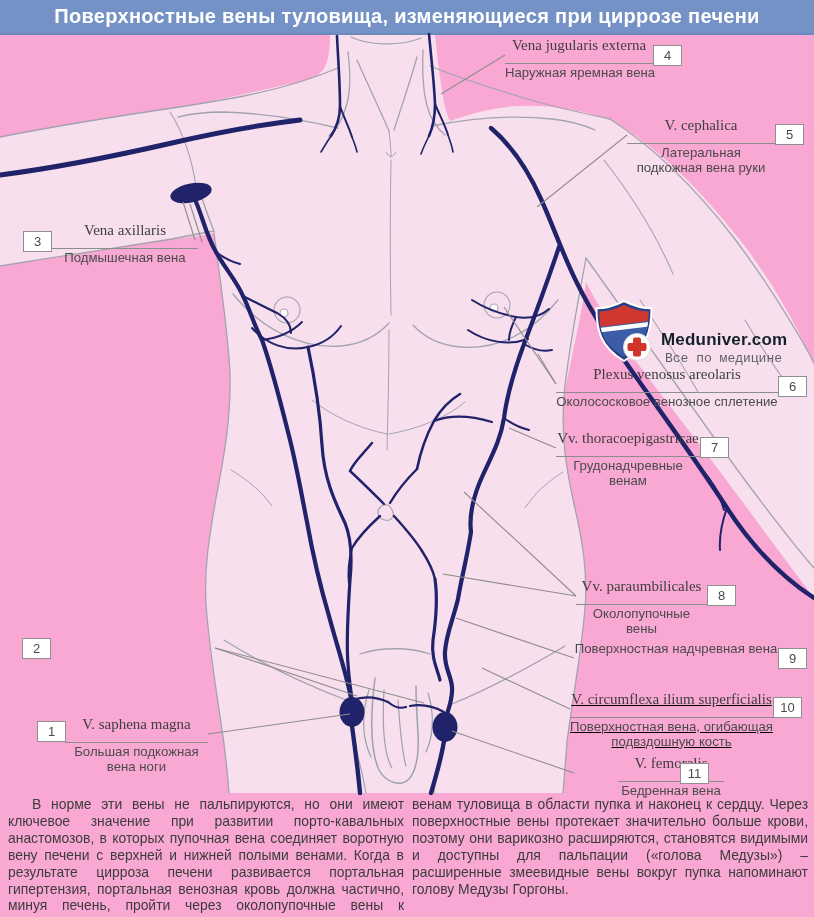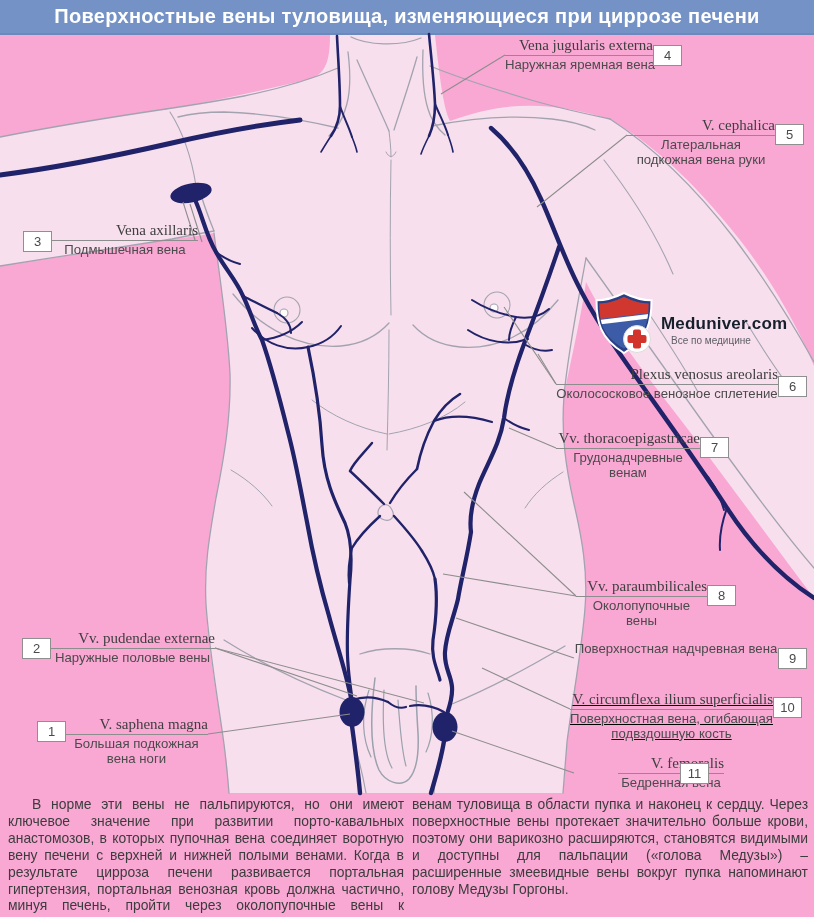--- a/index.html
+++ b/index.html
@@ -7,21 +7,21 @@
         font-family:"Liberation Sans",sans-serif;}
   
   #titlebar{position:absolute;left:0;top:0;width:814px;height:33px;background:#7492c5;
             border-bottom:2px solid #6b89bc;display:flex;align-items:center;justify-content:center;}
   #titlebar .t{color:#ffffff;font-size:20px;font-weight:bold;letter-spacing:.3px;}
   
   #figsvg{position:absolute;left:0;top:0;}
   
   .vlabel{position:absolute;text-align:center;}
   .vlabel .latin{font-family:"Liberation Serif",serif;font-size:15px;color:#3e3e3e;
-                 white-space:nowrap;padding-bottom:1px;border-bottom:1.4px solid #8d8d8d;text-align:right;}
+                 white-space:nowrap;padding-bottom:9px;border-bottom:1.4px solid #8d8d8d;}
   .vlabel .russian{font-size:13.2px;color:#4b4b4b;line-height:1.1;padding-top:2px;}
   .lbl4 .russian,.lbl6 .russian,.lbl9 .russian,.lbl2 .russian{white-space:nowrap;text-align:center;}
   .lbl1{left:65px;top:716px;width:143px;}
   .lbl2{left:50px;top:630px;width:165px;}
   .lbl3{left:52px;top:222px;width:146px;}
   .lbl4{left:505px;top:37px;width:148px;}
   .lbl5{left:627px;top:117px;width:148px;}
   .lbl6{left:556px;top:366px;width:222px;}
   .lbl7{left:556px;top:430px;width:144px;}
   .lbl8{left:576px;top:578px;width:131px;}
@@ -29,24 +29,24 @@
   .lbl10{left:570px;top:691px;width:203px;text-decoration:underline;}
   .lbl11{left:574px;top:755px;width:106px;margin-left:44px;}
   
   .numbox{position:absolute;width:27px;height:19px;background:#ffffff;border:1.4px solid #8f8f8f;
           color:#4a4a4a;font-size:13px;line-height:19px;text-align:center;}
   .box1{left:37px;top:721px;}  .box2{left:22px;top:638px;}  .box3{left:23px;top:231px;}
   .box4{left:653px;top:45px;}  .box5{left:775px;top:124px;} .box6{left:778px;top:376px;}
   .box7{left:700px;top:437px;} .box8{left:707px;top:585px;} .box9{left:778px;top:648px;}
   .box10{left:773px;top:697px;}.box11{left:680px;top:763px;}
   
-  #logo{position:absolute;left:591px;top:290px;display:flex;align-items:center;}
+  #logo{position:absolute;left:591px;top:298px;display:flex;align-items:flex-end;}
   #logo .txt{margin-left:4px;padding-top:12px;}
   #logo .name{font-size:17px;font-weight:bold;color:#15202c;letter-spacing:.2px;}
-  #logo .tagline{font-size:10px;color:#5d5d66;margin-top:1px;margin-left:10px;}
+  #logo .tagline{font-size:13px;color:#5d5d66;margin-top:1px;margin-left:4px;font-family:Liberation Mono, monospace;}
   
   .para{position:absolute;top:796px;width:396px;font-size:13.9px;line-height:16.9px;
         color:#3c3c3c;text-align:justify;}
   #para-left{left:8px;text-indent:24px;}
   #para-right{left:412px;}
 </style>
 </head>
 <body>
 
 <div id="page">
@@ -176,24 +176,20 @@
       <path d="M215,648 L357,696"></path>
       <path d="M215,648 L424,703"></path>
       <path d="M208,734 L350,714"></path>
     </g>
   </svg>
 
   <div class="vlabel lbl1">
     <div class="latin">V. saphena magna</div>
     <div class="russian">Большая подкожная вена ноги</div>
   </div>
-  <div class="vlabel lbl2">
-    <div class="latin">Vv. pudendae externae</div>
-    <div class="russian">Наружные половые вены</div>
-  </div>
   <div class="vlabel lbl3">
     <div class="latin">Vena axillaris</div>
     <div class="russian">Подмышечная вена</div>
   </div>
   <div class="vlabel lbl4">
     <div class="latin">Vena jugularis externa</div>
     <div class="russian">Наружная яремная вена</div>
   </div>
   <div class="vlabel lbl5">
     <div class="latin">V. cephalica</div>

